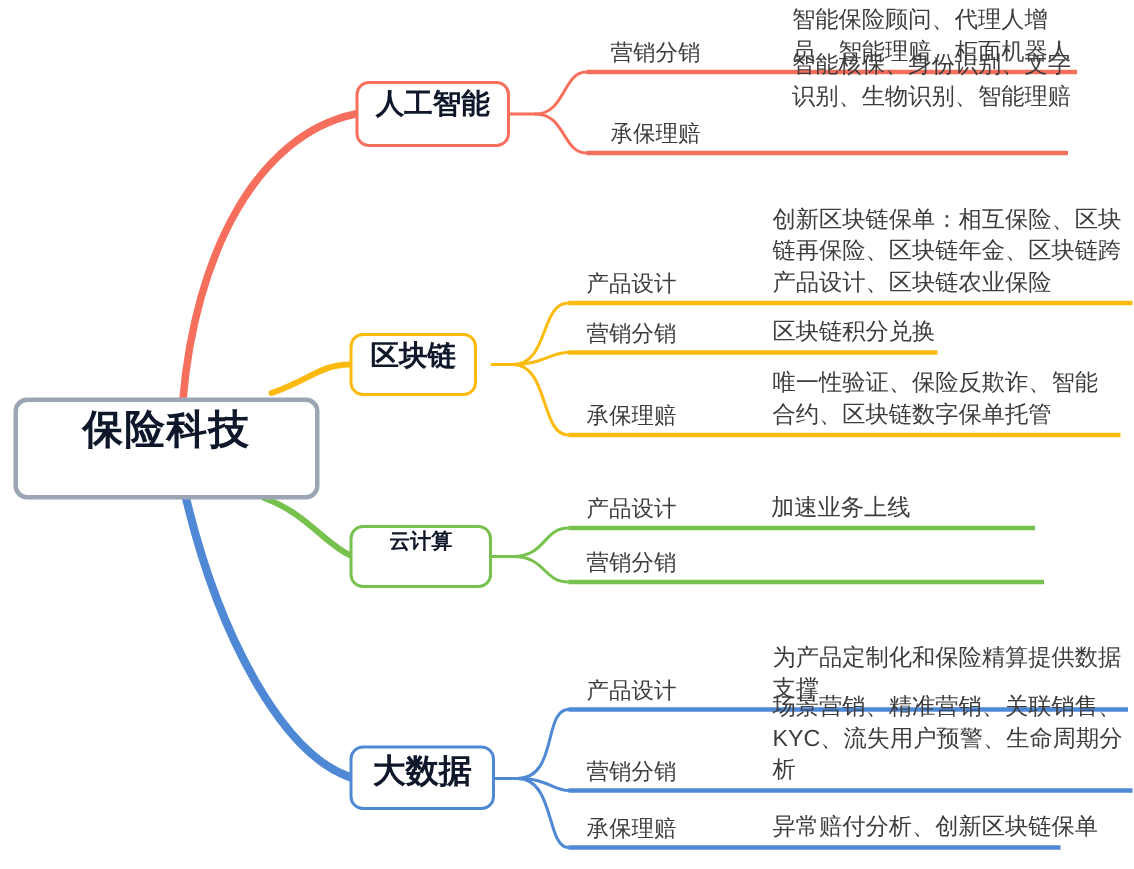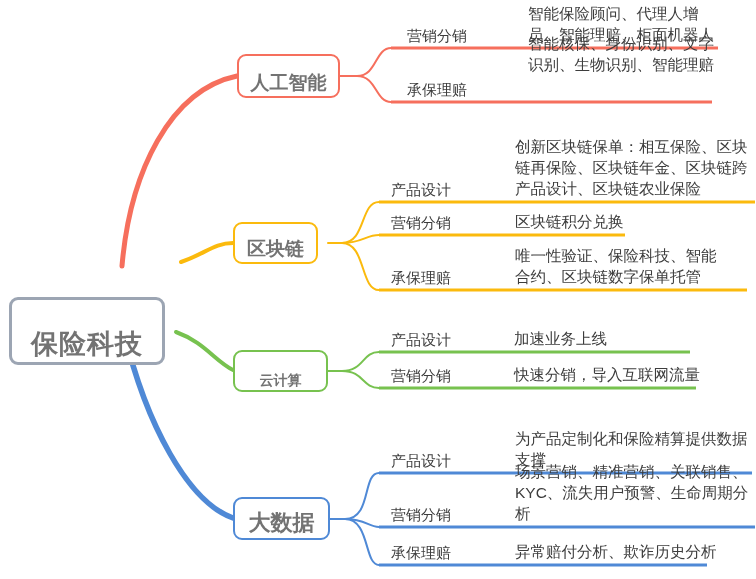--- a/index.html
+++ b/index.html
@@ -3,24 +3,24 @@
 <meta charset="utf-8">
 <style>
   html,body{margin:0;padding:0;background:#ffffff;}
   #canvas{
     position:relative;width:756px;height:579px;background:#ffffff;overflow:hidden;
     font-family:"Liberation Sans","DejaVu Sans",sans-serif;color:#3d3d3d;
   }
   #wires{position:absolute;left:0;top:0;width:756px;height:579px;}
   .node-box{
     position:absolute;background:#ffffff;border-radius:9px;
-    display:flex;align-items:flex-end;justify-content:center;
-    font-weight:bold;color:#737373;box-sizing:border-box;
+    display:flex;align-items:flex-start;justify-content:center;
+    font-weight:bold;color:#0f172a;box-sizing:border-box;
   }
-  #root-box{left:9px;top:265px;width:156px;height:68px;border:3px solid #9ca5b3;font-size:27px;letter-spacing:1px;margin-top:32px;}
+  #root-box{left:9px;top:265px;width:204px;height:68px;border:3px solid #9ca5b3;font-size:27px;letter-spacing:1px;}
   #box-ai{left:237px;top:54px;width:103px;height:44px;border:2.5px solid #f66f5d;font-size:19px;}
   #box-bc{left:233px;top:222px;width:85px;height:42px;border:2.5px solid #fbba0d;font-size:19px;}
   #box-cl{left:233px;top:350px;width:95px;height:42px;border:2.5px solid #77c24f;font-size:14px;}
   #box-bd{left:233px;top:497px;width:97px;height:43px;border:2.5px solid #4f89d6;font-size:22px;}
   .sub-label{position:absolute;font-size:15px;line-height:17px;white-space:nowrap;}
   .leaf-text{position:absolute;font-size:15.5px;line-height:21px;white-space:pre-line;}
   
   #l-ai-1{left:407px;bottom:535px;} #f-ai-1{left:528px;bottom:534px;}
   #l-ai-2{left:407px;bottom:481px;} #f-ai-2{left:528px;bottom:504px;}
   
@@ -118,30 +118,29 @@
   <div id="f-ai-2" class="leaf-text">智能核保、身份识别、文字
 识别、生物识别、智能理赔</div>
 
   <div id="l-bc-1" class="sub-label">产品设计</div>
   <div id="f-bc-1" class="leaf-text">创新区块链保单：相互保险、区块
 链再保险、区块链年金、区块链跨
 产品设计、区块链农业保险</div>
   <div id="l-bc-2" class="sub-label">营销分销</div>
   <div id="f-bc-2" class="leaf-text">区块链积分兑换</div>
   <div id="l-bc-3" class="sub-label">承保理赔</div>
-  <div id="f-bc-3" class="leaf-text">唯一性验证、保险科技、智能
+  <div id="f-bc-3" class="leaf-text">唯一性验证、保险反欺诈、智能
 合约、区块链数字保单托管</div>
 
   <div id="l-cl-1" class="sub-label">产品设计</div>
   <div id="f-cl-1" class="leaf-text">加速业务上线</div>
   <div id="l-cl-2" class="sub-label">营销分销</div>
-  <div id="f-cl-2" class="leaf-text">快速分销，导入互联网流量</div>
 
   <div id="l-bd-1" class="sub-label">产品设计</div>
   <div id="f-bd-1" class="leaf-text">为产品定制化和保险精算提供数据
 支撑</div>
   <div id="l-bd-2" class="sub-label">营销分销</div>
   <div id="f-bd-2" class="leaf-text">场景营销、精准营销、关联销售、
 KYC、流失用户预警、生命周期分析</div>
   <div id="l-bd-3" class="sub-label">承保理赔</div>
-  <div id="f-bd-3" class="leaf-text">异常赔付分析、欺诈历史分析</div>
+  <div id="f-bd-3" class="leaf-text">异常赔付分析、创新区块链保单</div>
 
 </div>
 
 </body></html>

